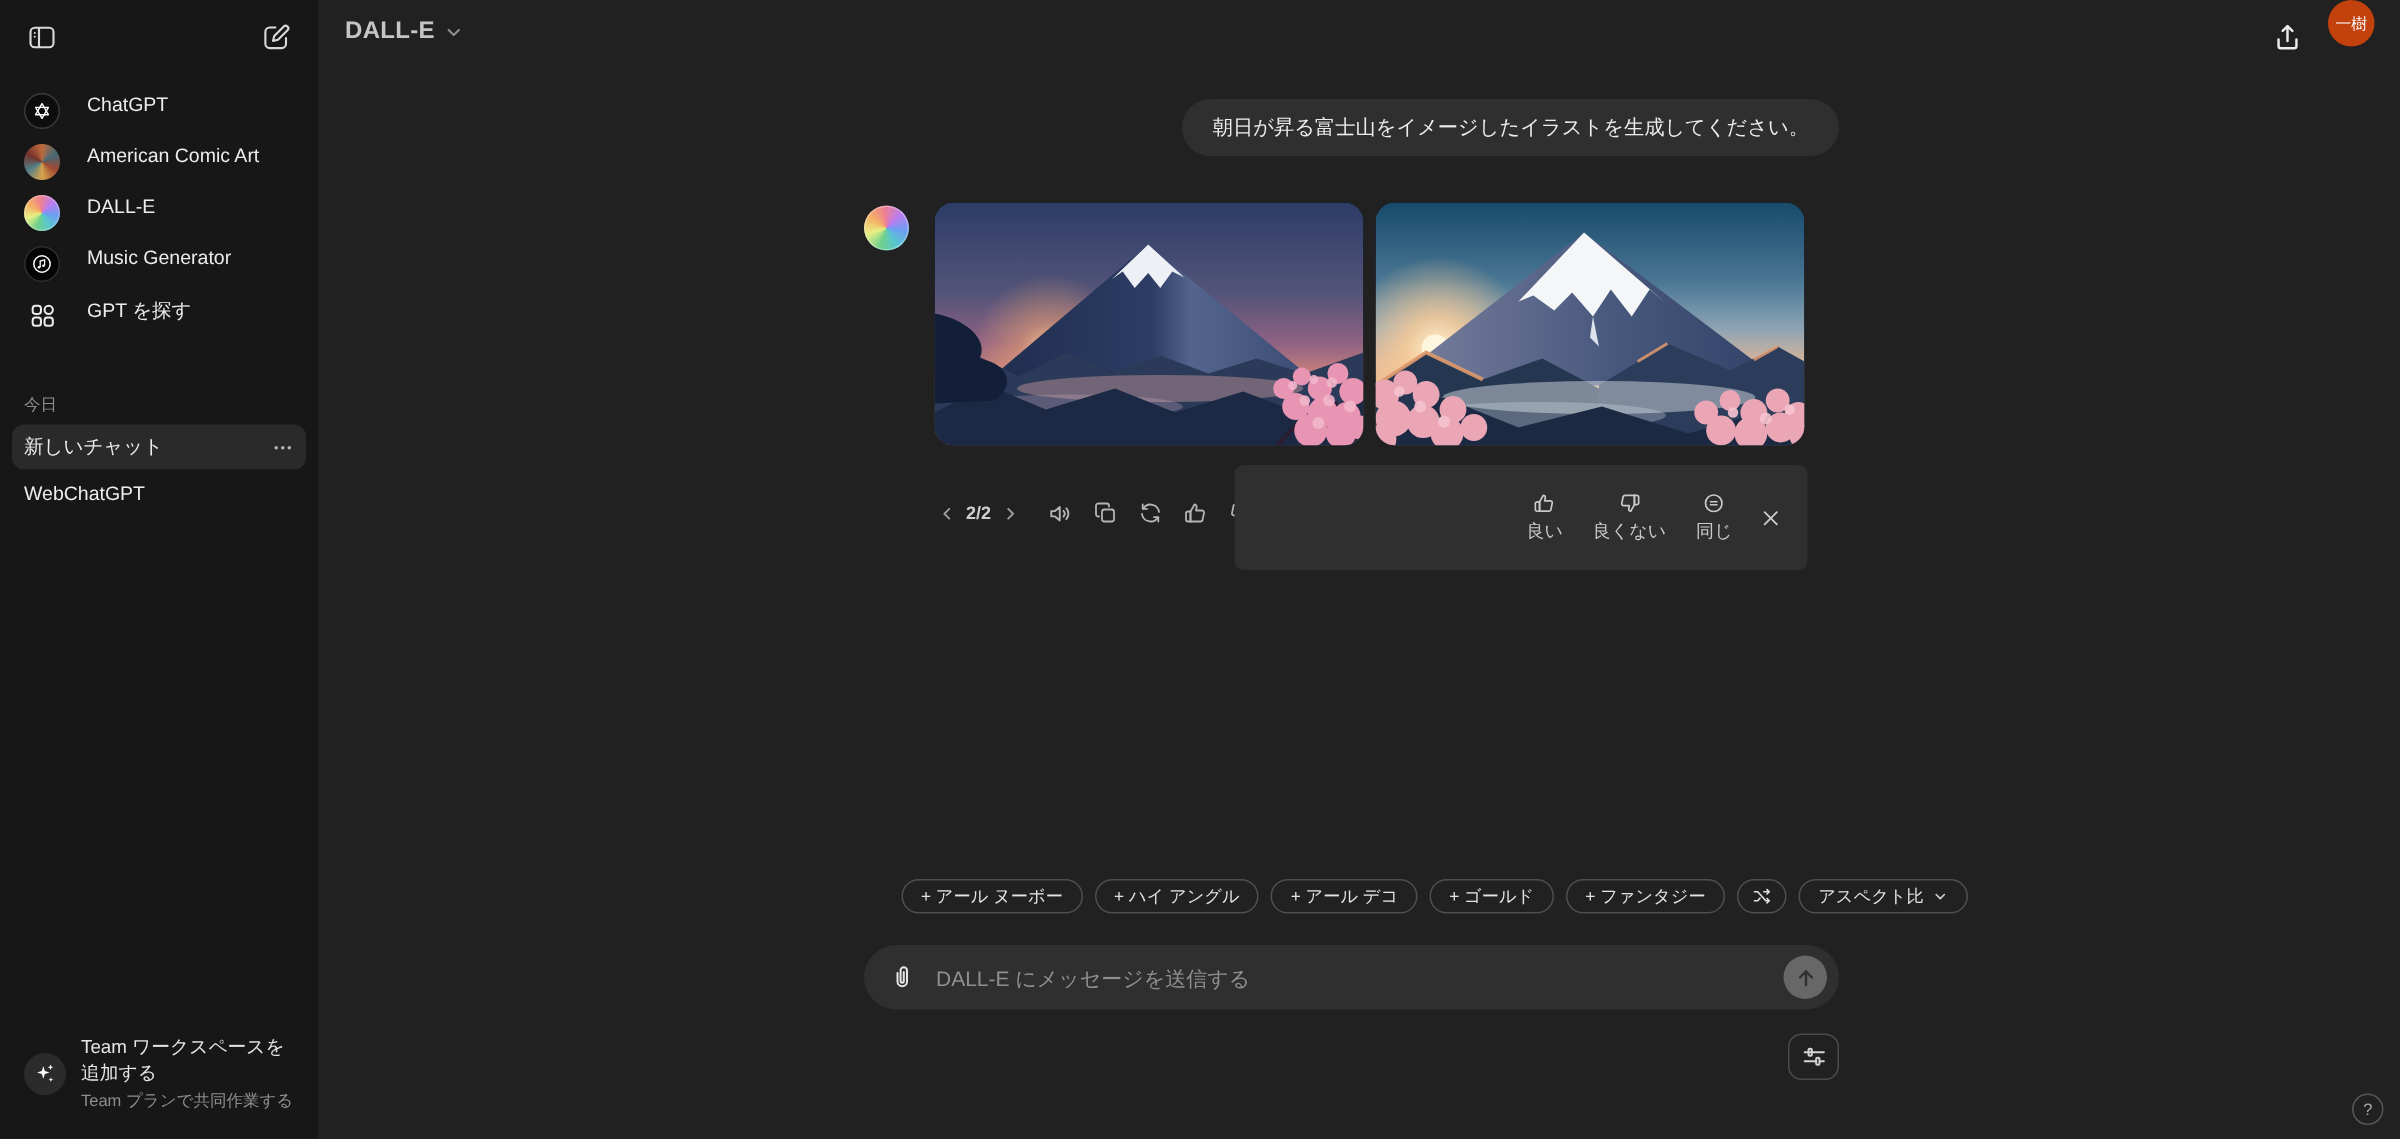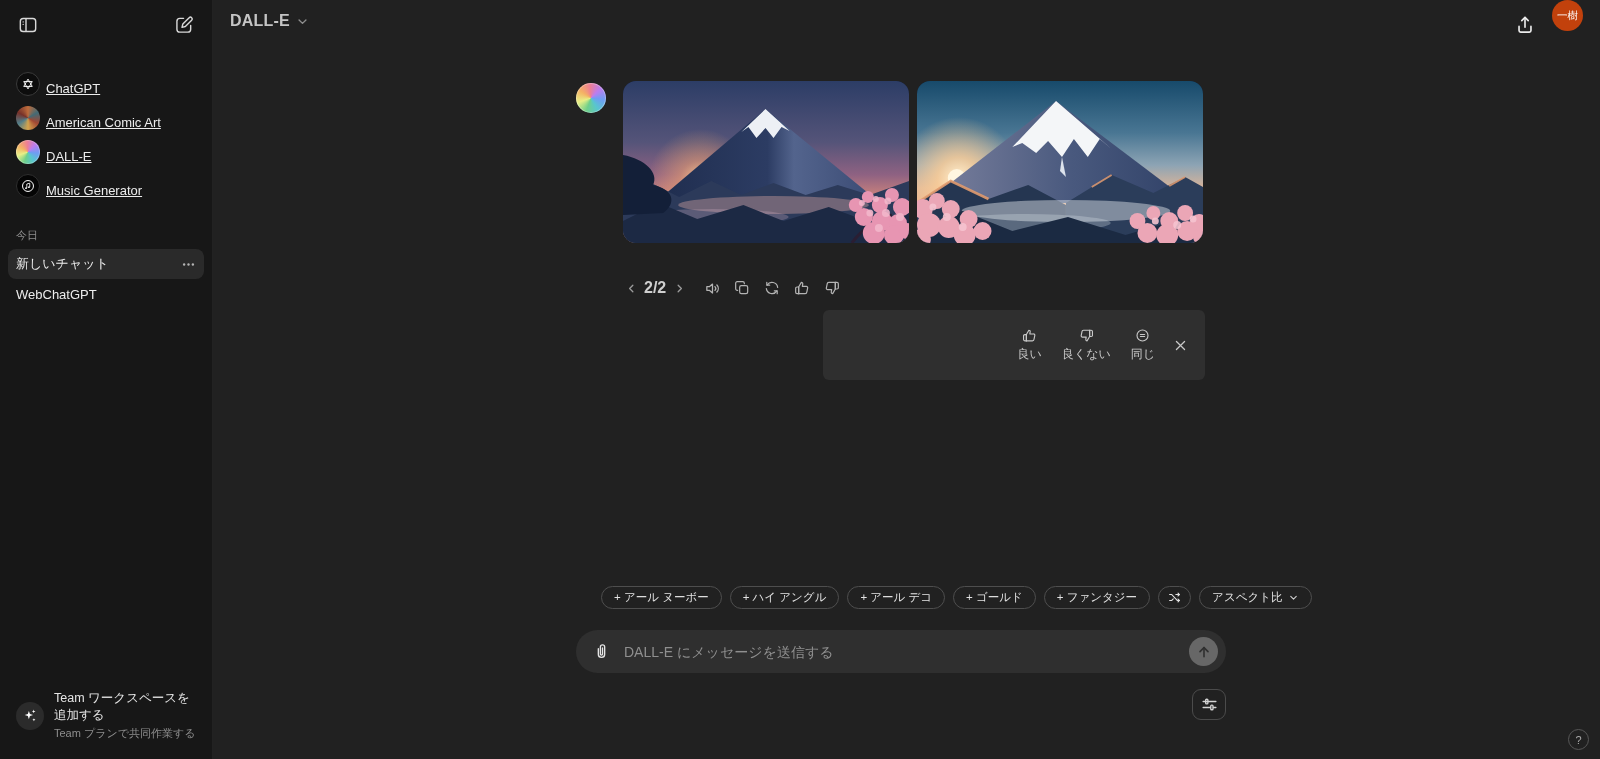--- a/index.html
+++ b/index.html
@@ -10,21 +10,21 @@
     position:relative; font-size:13px;
   }
   svg { display:block; }
   button { background:none; border:none; color:inherit; font:inherit; cursor:pointer; padding:0; }
 
   
   .sidebar { position:absolute; left:0; top:0; width:213px; height:759px; background:#171717; border-right:1px solid rgba(255,255,255,.05); }
   .sb-header { display:flex; justify-content:space-between; align-items:center; padding:14px 17px 8px; }
   .icon-btn { width:22px; height:22px; color:#d9d9d9; display:flex; align-items:center; justify-content:center; }
   .sb-nav { padding:18px 8px 0; }
-  .nav-item { display:flex; align-items:flex-end; gap:6px; height:34px; padding:0 8px; border-radius:8px; font-size:13px; color:#ececec; cursor:pointer;text-decoration:underline; }
+  .nav-item { display:flex; align-items:flex-start; gap:18px; height:34px; padding:0 8px; border-radius:8px; font-size:13px; color:#ececec; cursor:pointer; }
   .nav-icon { width:24px; height:24px; flex:none; display:flex; align-items:center; justify-content:center; }
   .icon-circle { width:24px; height:24px; border-radius:50%; background:#0d0d0d; border:1px solid #3a3a3a; display:flex; align-items:center; justify-content:center; }
   .dalle-disc { width:24px; height:24px; border-radius:50%;
     background:conic-gradient(from 200deg,#6fd08a,#e8ef86,#f4b264,#ee7f93,#bb7df0,#6f9df3,#58c6cf,#6fd08a);
     box-shadow:0 0 0 1px rgba(255,255,255,.25) inset; }
   .comic-disc { width:24px; height:24px; border-radius:50%;
     background:conic-gradient(from 120deg,#a8452f,#d9a443,#4e7f8c,#7c2f27,#c56a35,#3f6b78,#a8452f); filter:saturate(.9); }
   .music-disc { width:24px; height:24px; border-radius:50%; background:#050505; border:1px solid #2e2e2e; display:flex; align-items:center; justify-content:center; }
   .sb-section { margin:30px 0 6px; padding:0 16px; font-size:11px; color:#8e8e8e; }
   .chat-list { padding:0 8px; }
@@ -47,21 +47,21 @@
   .user-bubble { background:#2f2f2f; border-radius:22px; padding:9px 20px; font-size:13.5px; color:#ececec; max-width:560px; line-height:1.5; }
   .assistant-row { display:flex; gap:17px; margin-top:31px; }
   .assistant-avatar { width:30px; height:30px; border-radius:50%; flex:none; margin-top:2px;
     background:conic-gradient(from 200deg,#6fd08a,#e8ef86,#f4b264,#ee7f93,#bb7df0,#6f9df3,#58c6cf,#6fd08a);
     box-shadow:0 0 0 1px rgba(255,255,255,.3) inset; }
   .images-row { display:flex; gap:8px; }
   .gen-image { width:286px; height:162px; border-radius:13px; overflow:hidden; cursor:pointer; background:#10182a; }
   .gen-image svg { width:100%; height:100%; }
   .action-bar { display:flex; align-items:center; margin-top:36px; margin-left:47px; color:#b4b4b4; }
   .pg-btn { width:16px; height:16px; color:#9b9b9b; display:flex; align-items:center; justify-content:center; }
-  .pg-num { font-size:16px; font-weight:700; color:#cfcfcf; margin:0 5px; }
+  .pg-num { font-size:12px; font-weight:700; color:#cfcfcf; margin:0 5px; }
   .act-btn { width:18px; height:18px; margin-left:12px; color:#b4b4b4; display:flex; align-items:center; justify-content:center; }
   .act-btn:first-of-type { margin-left:0; }
 
   .feedback-popup { position:absolute; left:247px; top:260px; width:382px; height:70px; background:#2f2f2f; border-radius:6px; display:flex; align-items:center; padding:0 16px; z-index:5; }
   .fb-question { width:204px; font-size:12px; line-height:1.55; color:#dcdcdc; flex:none; }
   .fb-options { display:flex; gap:20px; margin-left:auto; }
   .fb-opt { display:flex; flex-direction:column; align-items:center; gap:3px; color:#c9c9c9; font-size:12px; }
   .fb-opt svg { color:#c9c9c9; }
   .fb-close { margin-left:18px; width:16px; height:16px; color:#c9c9c9; }
 
@@ -139,20 +139,31 @@
             <svg width="16" height="16" viewBox="0 0 24 24" fill="none" stroke="#fff" stroke-width="1.5">
               <circle cx="12" cy="12" r="8.2"></circle>
               <path d="M10.2 15.2V9l4.4-1.2v5.8" stroke-width="1.3"></path>
               <circle cx="9" cy="15.2" r="1.3" fill="#fff" stroke="none"></circle>
               <circle cx="13.4" cy="13.8" r="1.3" fill="#fff" stroke="none"></circle>
             </svg>
           </span>
       </span>
       <span class="nav-label">Music Generator</span>
     </div>
+    <div class="nav-item">
+      <span class="nav-icon">
+        <svg width="19" height="19" viewBox="0 0 24 24" fill="none" stroke="#ececec" stroke-width="1.7">
+            <rect x="3.5" y="3.5" width="7" height="7" rx="2.4"></rect>
+            <rect x="13.5" y="3.5" width="7" height="7" rx="3.5"></rect>
+            <rect x="3.5" y="13.5" width="7" height="7" rx="2.4"></rect>
+            <rect x="13.5" y="13.5" width="7" height="7" rx="2.4"></rect>
+          </svg>
+      </span>
+      <span class="nav-label">GPT を探す</span>
+    </div>
   </nav>
 
   <div class="sb-section">今日</div>
 
   <div class="chat-list">
     <div class="chat-row active">
       <span>新しいチャット</span>
       <span class="icon-btn" style="width:16px;height:16px;color:#b4b4b4;">
         <svg width="15" height="15" viewBox="0 0 24 24" fill="currentColor">
             <circle cx="5" cy="12" r="1.9"></circle>
@@ -197,20 +208,23 @@
       <path d="M5.5 13.5v4.6c0 .9.8 1.7 1.7 1.7h9.6c.9 0 1.7-.8 1.7-1.7v-4.6"></path>
     </svg>
 </button>
 
 <div class="user-avatar">
   <span>一樹</span>
 </div>
 
 <div class="conversation">
 
+  <div class="user-row">
+    <div class="user-bubble">朝日が昇る富士山をイメージしたイラストを生成してください。</div>
+  </div>
 
   <div class="assistant-row">
     <span class="assistant-avatar"></span>
     <div class="images-row">
 
       <div class="gen-image">
         <svg viewBox="0 0 285 162" preserveAspectRatio="none">
           <defs>
             <linearGradient id="sky1" x1="0" y1="0" x2="0" y2="1">
               <stop offset="0" stop-color="#2c3d66"></stop>

